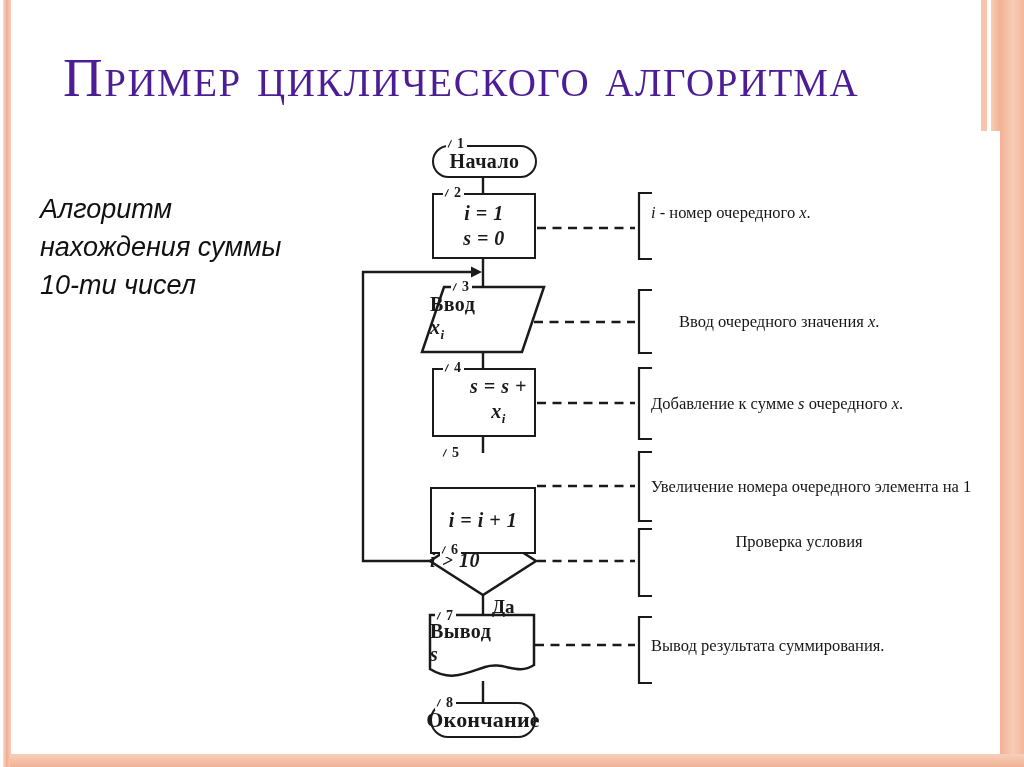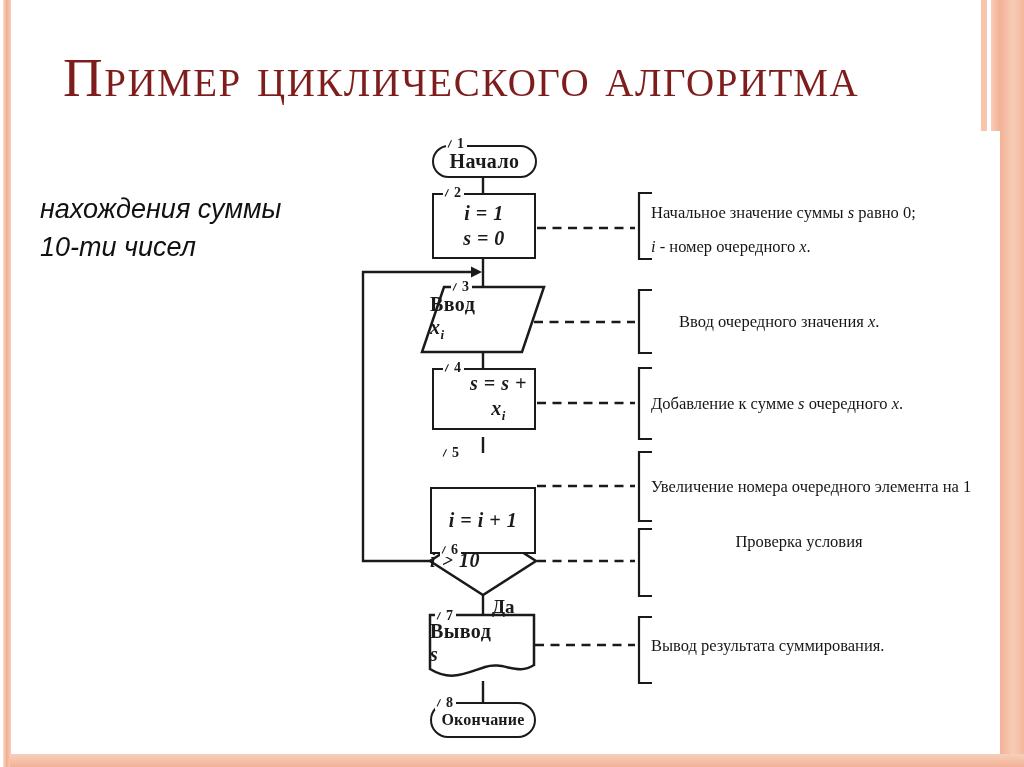--- a/index.html
+++ b/index.html
@@ -12,39 +12,39 @@
     background:linear-gradient(90deg,#fbdccb,#f0af93 45%,#f8cdb9);}
   .bar-right-narrow{left:981px;top:0;width:6px;height:131px;background:#f6c5ab;}
   .bar-right-top{left:991px;top:0;width:9px;height:131px;
     background:linear-gradient(90deg,#f8cdb6,#f2b195);}
   .bar-right-main{left:1000px;top:0;width:24px;height:767px;
     background:linear-gradient(90deg,#f2b296,#f8ccb6 55%,#f3b79b);}
   .bar-bottom{left:10px;top:754px;width:1014px;height:13px;
     background:linear-gradient(180deg,#f8cfba,#f1b297);}
 
   .title{position:absolute;left:63px;top:46px;font-size:55px;font-weight:400;
-    font-variant:small-caps;letter-spacing:1.5px;color:#7f1d1d;white-space:nowrap;}
+    font-variant:small-caps;letter-spacing:1.5px;color:#4c1d95;white-space:nowrap;}
 
   .desc{position:absolute;left:40px;top:190px;font-family:"Liberation Sans",sans-serif;
     font-style:italic;font-size:27px;line-height:38px;color:#111;}
 
   svg.layer{position:absolute;left:0;top:0;}
 
   
   .shape{position:absolute;box-sizing:border-box;border:2.5px solid #1a1a1a;background:#fff;
     display:flex;flex-direction:column;align-items:center;justify-content:center;text-align:center;}
   .stadium{border-radius:18px;justify-content:center;}
   .b1{left:432px;top:145px;width:105px;height:33px;}
   .b2{left:432px;top:193px;width:104px;height:66px;}
-  .b4{left:432px;top:368px;width:104px;height:62px;padding-left:29px;}
+  .b4{left:432px;top:368px;width:104px;height:69px;padding-left:29px;}
   .b5{left:430px;top:453px;width:106px;height:67px;margin-top:34px;}
   .b8{left:430px;top:702px;width:106px;height:36px;}
 
   .lbl{font-size:20px;font-weight:700;letter-spacing:.4px;line-height:1.05;}
-  .lbl-sm{font-size:16px;font-weight:700;letter-spacing:.2px;}
+  .lbl-sm{font-size:22px;font-weight:700;letter-spacing:.2px;}
   .math{font-style:italic;font-weight:700;font-size:20px;line-height:25px;letter-spacing:.5px;}
   .math sub{font-size:13px;font-style:italic;}
 
   
   .overlay{position:absolute;text-align:left;pointer-events:none;}
   .t3{left:430px;top:294px;width:104px;}
   .t6{left:430px;top:548px;width:106px;}
   .t7{left:430px;top:621px;width:105px;}
 
   
@@ -76,20 +76,21 @@
 
   <div class="bar bar-left"></div>
   <div class="bar bar-right-main"></div>
   <div class="bar bar-right-top"></div>
   <div class="bar bar-right-narrow"></div>
   <div class="bar bar-bottom"></div>
 
   <div class="title">Пример циклического алгоритма</div>
 
   <div class="desc">
+    <div>Алгоритм</div>
     <div>нахождения суммы</div>
     <div>10-ти чисел</div>
   </div>
 
   <svg class="layer" width="1024" height="767" viewBox="0 0 1024 767">
     <g stroke="#1a1a1a" stroke-width="2.4" fill="none">
 
       <path d="M483,176 V193 M483,258 V287 M483,352 V368 M483,437 V453 M483,520 V528 M483,595 V615 M483,681 V702"></path>
 
       <path d="M431,561 H363 V272 H471"></path>
@@ -164,21 +165,20 @@
   <span class="num n3">3</span>
   <span class="num n4">4</span>
   <span class="num n5">5</span>
   <span class="num n6">6</span>
   <span class="num n7">7</span>
   <span class="num n8">8</span>
 
   <span class="yes">Да</span>
 
   <div class="ann a1">
-      <div><span>Начальное значение суммы </span><span class="it">s</span><span> равно 0;</span></div>
       <div><span class="it">i</span><span> - номер очередного </span><span class="it">x</span><span>.</span></div>
     </div>
   <div class="ann a2">
       <div><span>Ввод очередного значения </span><span class="it">x</span><span>.</span></div>
     </div>
   <div class="ann a3">
       <div><span>Добавление к сумме </span><span class="it">s</span><span> очередного </span><span class="it">x</span><span>.</span></div>
     </div>
   <div class="ann a4">
       <div><span>Увеличение номера очередного элемента на 1</span></div>

